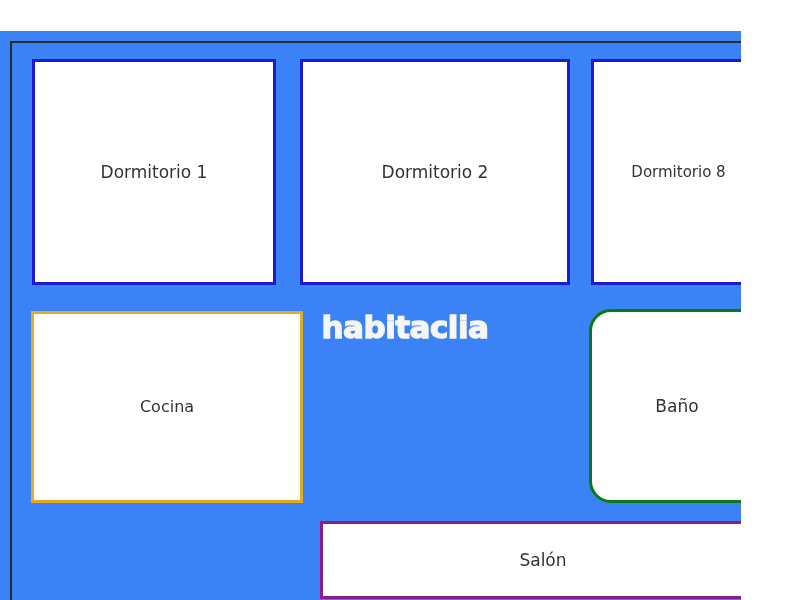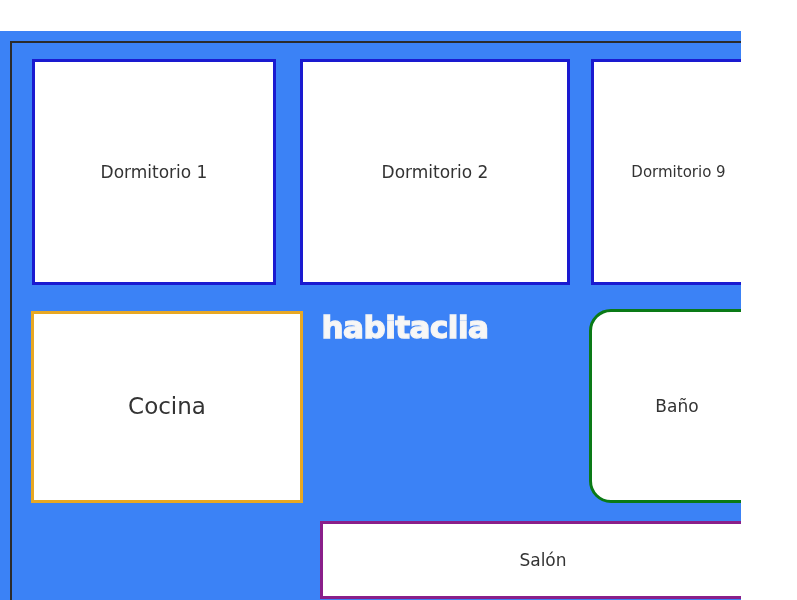--- a/index.html
+++ b/index.html
@@ -70,21 +70,21 @@
   #room-dormitorio-1 { left: 32px;  top: 28px;  width: 244px; height: 226px; border: 3px solid #1a1ad0; }
   #room-dormitorio-2 { left: 300px; top: 28px;  width: 270px; height: 226px; border: 3px solid #1a1ad0; align-items: center; }
   #room-dormitorio-3 { left: 591px; top: 28px;  width: 175px; height: 226px; border: 3px solid #1a1ad0; }
   #room-cocina       { left: 31px;  top: 280px; width: 272px; height: 192px; border: 3px solid #e8a824; }
   #room-bano         { left: 589px; top: 278px; width: 176px; height: 194px; border: 3px solid #0a7a16; }
   #room-salon        { left: 320px; top: 490px; width: 446px; height: 78px;  border: 3px solid #0f766e; }
 
   #room-dormitorio-1 .room-label { font-size: 17px; }
   #room-dormitorio-2 .room-label { font-size: 17px; }
   #room-dormitorio-3 .room-label { font-size: 15px; }
-  #room-cocina       .room-label { font-size: 23px; }
+  #room-cocina       .room-label { font-size: 16px; }
   #room-bano         .room-label { font-size: 17px; }
   #room-salon        .room-label { font-size: 17px; }
 </style>
 </head>
 <body>
 
 <div id="plan-root">
 
   <div id="outer-frame" style="border-color: rgb(43, 43, 43);"></div>
 
@@ -94,21 +94,21 @@
 
   <div class="room" id="room-dormitorio-1" style="left: 32px; top: 28px; width: 244px; height: 226px; border-color: rgb(26, 26, 208);">
     <span class="room-label" style="color: rgb(51, 51, 51);">Dormitorio 1</span>
   </div>
 
   <div class="room" id="room-dormitorio-2" style="left: 300px; top: 28px; width: 270px; height: 226px; border-color: rgb(26, 26, 208);">
     <span class="room-label" style="color: rgb(51, 51, 51);">Dormitorio 2</span>
   </div>
 
   <div class="room" id="room-dormitorio-3" style="left: 591px; top: 28px; width: 175px; height: 226px; border-color: rgb(26, 26, 208);">
-    <span class="room-label" style="color: rgb(51, 51, 51);">Dormitorio 9</span>
+    <span class="room-label" style="color: rgb(51, 51, 51);">Dormitorio 8</span>
   </div>
 
   <div class="room" id="room-cocina" style="left: 31px; top: 280px; width: 272px; height: 192px; border-color: rgb(232, 168, 36);">
     <span class="room-label" style="color: rgb(51, 51, 51);">Cocina</span>
   </div>
 
   <div class="room" id="room-bano" style="left: 589px; top: 278px; width: 176px; height: 194px; border-color: rgb(10, 122, 22); border-radius: 22px;">
     <span class="room-label" style="color: rgb(51, 51, 51);">Baño</span>
   </div>
 

